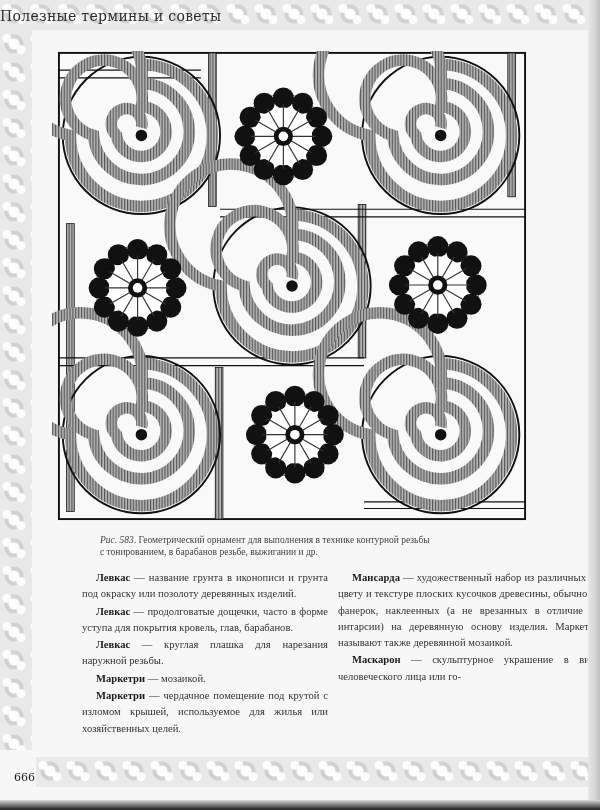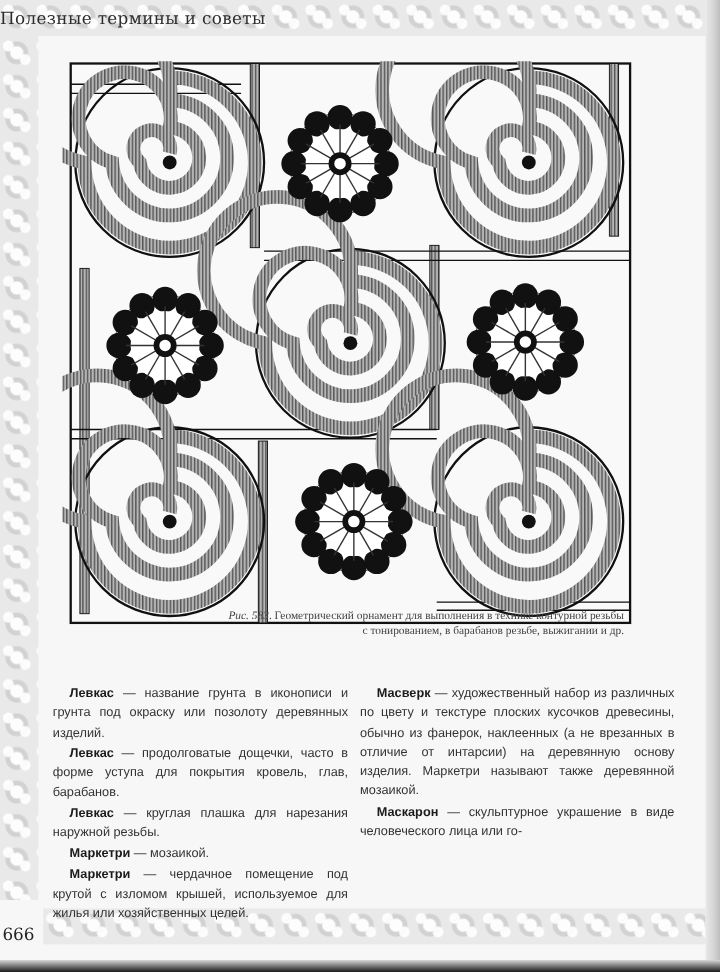--- a/index.html
+++ b/index.html
@@ -27,33 +27,33 @@
   .lace-top { left:0; top:0; width:588px; height:30px; }
   .lace-left { left:0; top:30px; width:32px; height:720px; }
   .lace-bottom { left:36px; top:757px; width:552px; height:30px; }
 
   .running-head {
     position:absolute; left:0; top:8px; width:588px; 
     font-family:"DejaVu Serif", serif; font-size:14px; color:#2c2c2c;
     letter-spacing:0.3px;
   }
   .page-number {
-    position:absolute; left:2px; top:771px; font-size:14px; color:#222; font-family:"DejaVu Serif", serif;
+    position:absolute; left:14px; top:771px; font-size:11px; color:#222; font-family:"DejaVu Serif", serif;
   }
 
   .figure { position:absolute; left:52px; top:51px; width:480px; height:470px; }
   .figure svg { width:100%; height:100%; display:block; }
 
   .caption {
-    position:absolute; left:100px; top:508px; width:420px; text-align:right;
+    position:absolute; left:100px; top:534px; width:420px; text-align:left;
     font-family:"Liberation Serif", serif; font-size:9.5px; line-height:12px; color:#444;
   }
   .caption .fig-label { font-style:italic; }
 
-  .column { position:absolute; top:570px; width:246px; font-family:Liberation Sans, sans-serif; font-size:10.6px; line-height:16.3px; color:#333; text-align:justify; }
+  .column { position:absolute; top:570px; width:246px; font-family:Liberation Serif, serif; font-size:10.6px; line-height:16.3px; color:#333; text-align:justify;margin-left:38px; }
   .col-left { left:44px; }
   .col-right { left:300px; width:262px; }
   .entry { margin:0 0 1px 0; text-indent:14px; }
   .term { font-weight:bold; color:#1b1b1b; }
 </style>
 </head>
 <body>
 
 <div class="page">
   <div class="lace-top"></div>
@@ -141,20 +141,20 @@
 
   <div class="column col-left">
     <p class="entry"><span class="term">Левкас</span><span> — название грунта в иконописи и грунта под окраску или позолоту деревянных изделий.</span></p>
     <p class="entry"><span class="term">Левкас</span><span> — продолговатые дощечки, часто в форме уступа для покрытия кровель, глав, барабанов.</span></p>
     <p class="entry"><span class="term">Левкас</span><span> — круглая плашка для нарезания наружной резьбы.</span></p>
     <p class="entry"><span class="term">Маркетри</span><span> — мозаикой.</span></p>
     <p class="entry"><span class="term">Маркетри</span><span> — чердачное помещение под крутой с изломом крышей, используемое для жилья или хозяйственных целей.</span></p>
   </div>
 
   <div class="column col-right">
-    <p class="entry"><span class="term">Масверк</span><span> — художественный набор из различных по цвету и текстуре плоских кусочков древесины, обычно из фанерок, наклеенных (а не врезанных в отличие от интарсии) на деревянную основу изделия. Маркетри называют также деревянной мозаикой.</span></p>
+    <p class="entry"><span class="term">Мансарда</span><span> — художественный набор из различных по цвету и текстуре плоских кусочков древесины, обычно из фанерок, наклеенных (а не врезанных в отличие от интарсии) на деревянную основу изделия. Маркетри называют также деревянной мозаикой.</span></p>
     <p class="entry"><span class="term">Маскарон</span><span> — скульптурное украшение в виде человеческого лица или го-</span></p>
   </div>
 
   <div class="page-number">666</div>
 </div>
 <div class="page-edge"></div>
 <div class="bottom-shadow"></div>
 
 </body></html>

